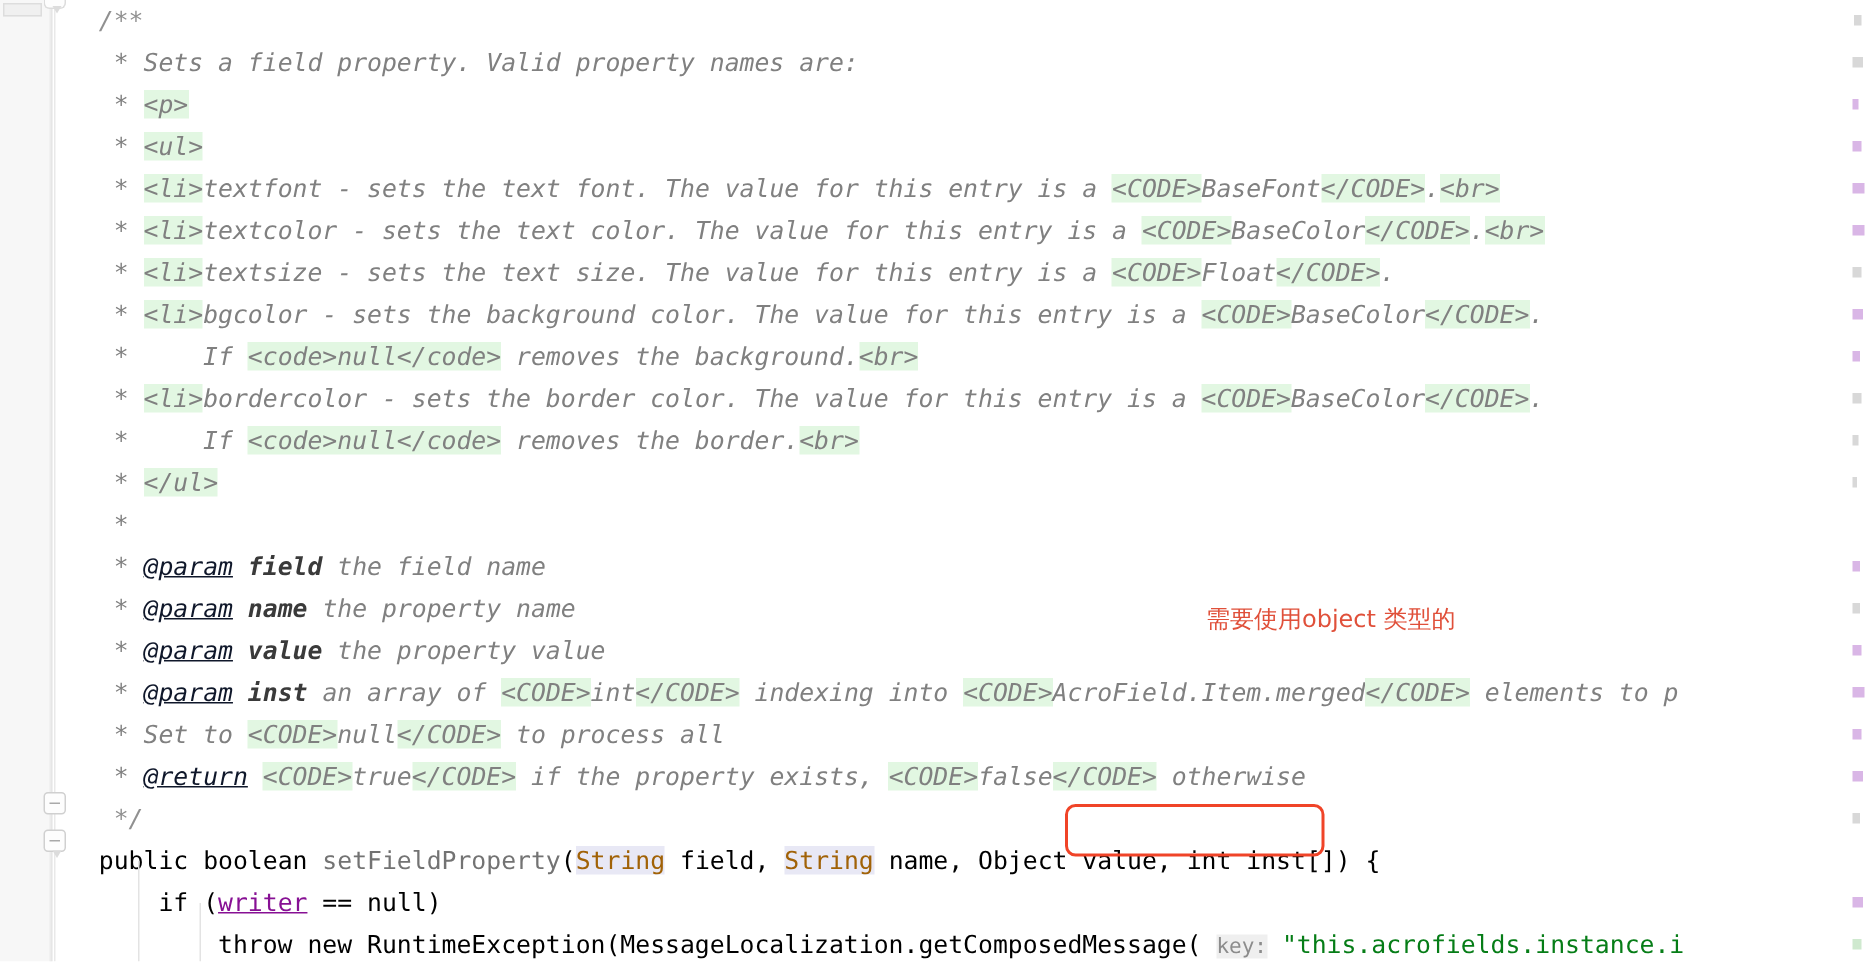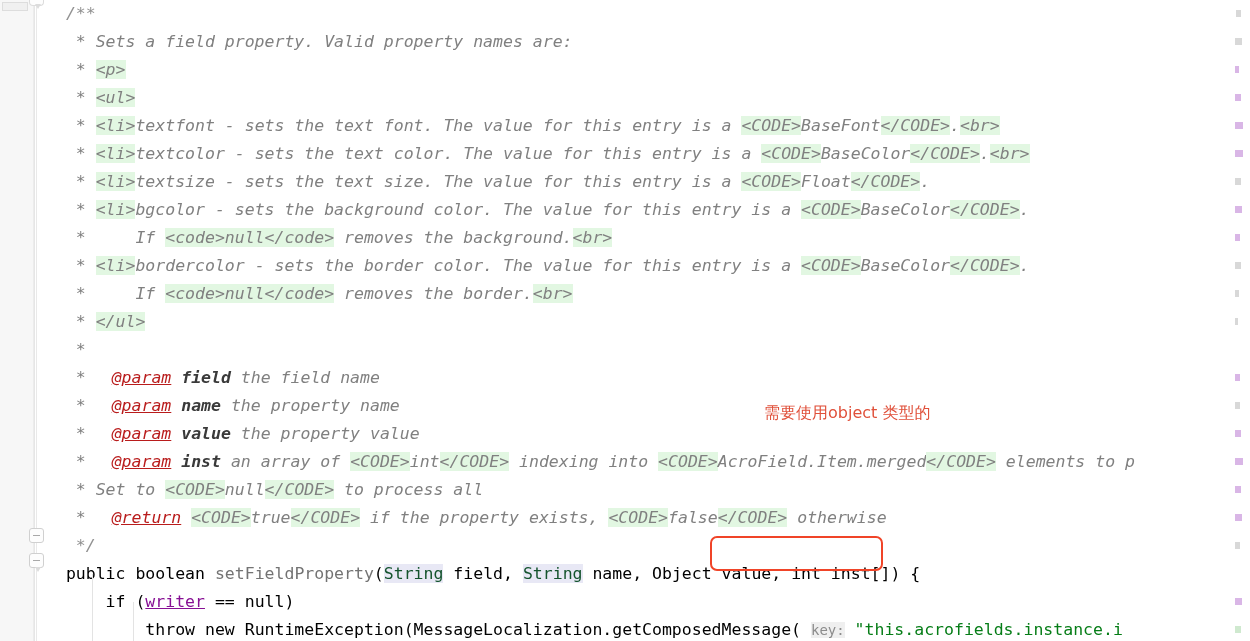--- a/index.html
+++ b/index.html
@@ -59,29 +59,29 @@
 
   
   .indent-guide{
     position:absolute;width:1px;background:#e3e3e3;
   }
 
   
   .jd      {color:#808080;font-style:italic;}     
   .jdtag   {color:#808080;font-style:italic;background:#e2f7e2;}
   .jdtagL  {color:#808080;font-style:italic;background:#e2f7e2;}
-  .jdkw    {color:#b91c1c;font-style:italic;text-decoration:underline;margin-left:16px;}
+  .jdkw    {color:#0f172a;font-style:italic;text-decoration:underline;}
   .jdparam {color:#3a3a3a;font-style:italic;font-weight:bold;}
   .cmt     {color:#909090;font-style:italic;}
 
   .kw      {color:#000000;}
   .ident   {color:#000000;}
   .method  {color:#737373;}
   .field   {color:#871094;text-decoration:underline;}
-  .type-hl {background:#e8e8f5;color:#14532d;}
+  .type-hl {background:#e8e8f5;color:#a16207;}
   .str     {color:#067d17;}
   .hint    {color:#8c8c8c;background:#efefef;font-size:14px;}
   .mparam  {color:#000000;}
 
   
   .annot{
     position:absolute;color:#e0503a;font-size:16px;
     font-family:"DejaVu Sans","Liberation Sans",sans-serif;
     white-space:pre;
   }
@@ -113,21 +113,21 @@
   <div class="fold-rail"></div>
   <div class="fold-top"></div>
   <div class="fold-marker" style="top:528px;"></div>
   <div class="fold-marker tail" style="top:553px;"></div>
 
   <div class="code" id="code-body"><div class="line"><span>  </span><span class="cmt">/**</span></div><div class="line"><span>   </span><span class="jd">* Sets a field property. Valid property names are:</span></div><div class="line"><span>   </span><span class="jd">* </span><span class="jdtag">&lt;p&gt;</span></div><div class="line"><span>   </span><span class="jd">* </span><span class="jdtag">&lt;ul&gt;</span></div><div class="line"><span>   </span><span class="jd">* </span><span class="jdtag">&lt;li&gt;</span><span class="jd">textfont - sets the text font. The value for this entry is a </span><span class="jdtag">&lt;CODE&gt;</span><span class="jd">BaseFont</span><span class="jdtag">&lt;/CODE&gt;</span><span class="jd">.</span><span class="jdtag">&lt;br&gt;</span></div><div class="line"><span>   </span><span class="jd">* </span><span class="jdtag">&lt;li&gt;</span><span class="jd">textcolor - sets the text color. The value for this entry is a </span><span class="jdtag">&lt;CODE&gt;</span><span class="jd">BaseColor</span><span class="jdtag">&lt;/CODE&gt;</span><span class="jd">.</span><span class="jdtag">&lt;br&gt;</span></div><div class="line"><span>   </span><span class="jd">* </span><span class="jdtag">&lt;li&gt;</span><span class="jd">textsize - sets the text size. The value for this entry is a </span><span class="jdtag">&lt;CODE&gt;</span><span class="jd">Float</span><span class="jdtag">&lt;/CODE&gt;</span><span class="jd">.</span></div><div class="line"><span>   </span><span class="jd">* </span><span class="jdtag">&lt;li&gt;</span><span class="jd">bgcolor - sets the background color. The value for this entry is a </span><span class="jdtag">&lt;CODE&gt;</span><span class="jd">BaseColor</span><span class="jdtag">&lt;/CODE&gt;</span><span class="jd">.</span></div><div class="line"><span>   </span><span class="jd">*     If </span><span class="jdtagL">&lt;code&gt;null&lt;/code&gt;</span><span class="jd"> removes the background.</span><span class="jdtag">&lt;br&gt;</span></div><div class="line"><span>   </span><span class="jd">* </span><span class="jdtag">&lt;li&gt;</span><span class="jd">bordercolor - sets the border color. The value for this entry is a </span><span class="jdtag">&lt;CODE&gt;</span><span class="jd">BaseColor</span><span class="jdtag">&lt;/CODE&gt;</span><span class="jd">.</span></div><div class="line"><span>   </span><span class="jd">*     If </span><span class="jdtagL">&lt;code&gt;null&lt;/code&gt;</span><span class="jd"> removes the border.</span><span class="jdtag">&lt;br&gt;</span></div><div class="line"><span>   </span><span class="jd">* </span><span class="jdtag">&lt;/ul&gt;</span></div><div class="line"><span>   </span><span class="jd">*</span></div><div class="line"><span>   </span><span class="jd">* </span><span class="jdkw">@param</span><span class="jd"> </span><span class="jdparam">field</span><span class="jd"> the field name</span></div><div class="line"><span>   </span><span class="jd">* </span><span class="jdkw">@param</span><span class="jd"> </span><span class="jdparam">name</span><span class="jd"> the property name</span></div><div class="line"><span>   </span><span class="jd">* </span><span class="jdkw">@param</span><span class="jd"> </span><span class="jdparam">value</span><span class="jd"> the property value</span></div><div class="line"><span>   </span><span class="jd">* </span><span class="jdkw">@param</span><span class="jd"> </span><span class="jdparam">inst</span><span class="jd"> an array of </span><span class="jdtag">&lt;CODE&gt;</span><span class="jd">int</span><span class="jdtag">&lt;/CODE&gt;</span><span class="jd"> indexing into </span><span class="jdtag">&lt;CODE&gt;</span><span class="jd">AcroField.Item.merged</span><span class="jdtag">&lt;/CODE&gt;</span><span class="jd"> elements to p</span></div><div class="line"><span>   </span><span class="jd">* Set to </span><span class="jdtag">&lt;CODE&gt;</span><span class="jd">null</span><span class="jdtag">&lt;/CODE&gt;</span><span class="jd"> to process all</span></div><div class="line"><span>   </span><span class="jd">* </span><span class="jdkw">@return</span><span class="jd"> </span><span class="jdtag">&lt;CODE&gt;</span><span class="jd">true</span><span class="jdtag">&lt;/CODE&gt;</span><span class="jd"> if the property exists, </span><span class="jdtag">&lt;CODE&gt;</span><span class="jd">false</span><span class="jdtag">&lt;/CODE&gt;</span><span class="jd"> otherwise</span></div><div class="line"><span>   </span><span class="cmt">*/</span></div><div class="line"><span>  </span><span class="kw">public</span><span class="ident"> </span><span class="kw">boolean</span><span class="ident"> </span><span class="method">setFieldProperty</span><span class="ident">(</span><span class="type-hl">String</span><span class="ident"> field, </span><span class="type-hl">String</span><span class="ident"> name, Object value, </span><span class="kw">int</span><span class="ident"> inst[]) {</span></div><div class="line"><span>      </span><span class="kw">if</span><span class="ident"> (</span><span class="field">writer</span><span class="ident"> == </span><span class="kw">null</span><span class="ident">)</span></div><div class="line"><span>          </span><span class="kw">throw</span><span class="ident"> </span><span class="kw">new</span><span class="ident"> RuntimeException(MessageLocalization.</span><span class="mparam">getComposedMessage</span><span class="ident">( </span><span class="hint">key:</span><span class="ident"> </span><span class="str">"this.acrofields.instance.i</span></div></div>
 
   <div class="indent-guide" style="left:92px;top:574px;height:67px;"></div>
   <div class="indent-guide" style="left:133px;top:602px;height:39px;"></div>
 
-  <div class="annot" id="annot" style="left:764px;top:403px;">需要使用object 类型的</div>
+  <div class="annot" id="annot" style="left:804px;top:403px;">需要使用object 类型的</div>
 
   <div class="redbox" style="left:710px;top:536px;width:173px;height:35px;"></div>
 
   <div class="minimap" id="minimap">
       <div class="mm-row">
         <div class="mm-tick mm-d" style="left: 2px; width: 5px;"></div>
       </div>
       <div class="mm-row">
         <div class="mm-tick mm-d" style="left: 1px; width: 7px;"></div>
       </div>

